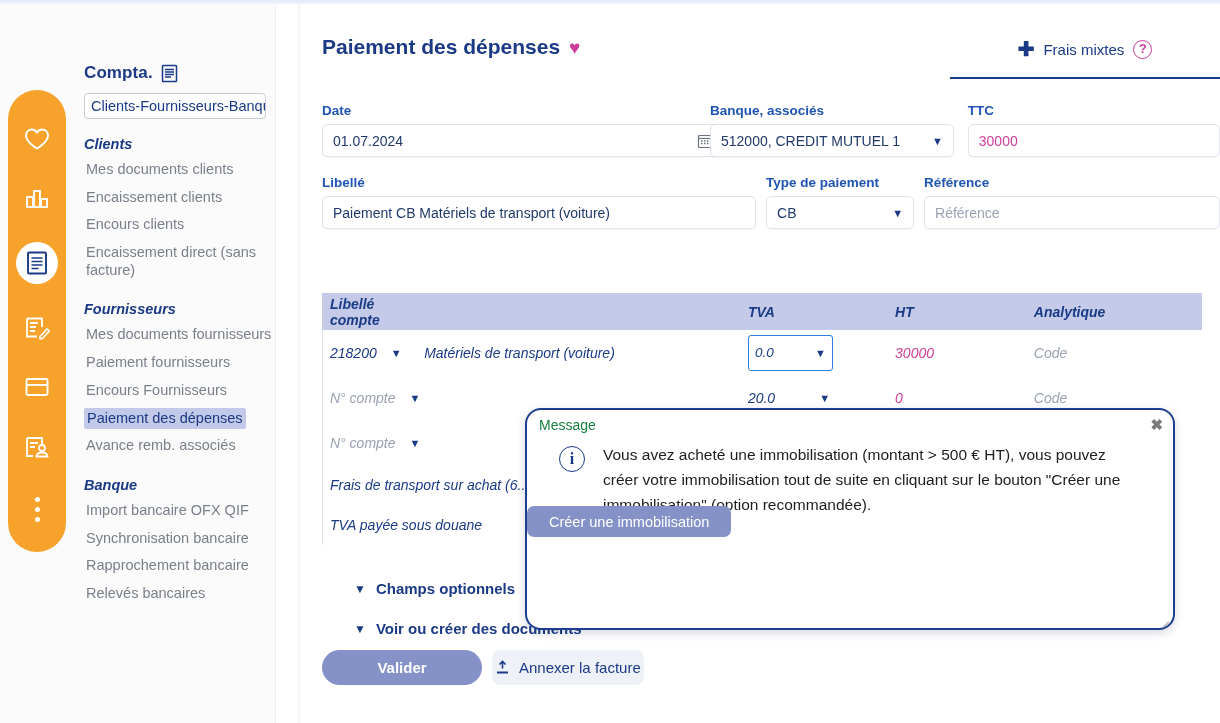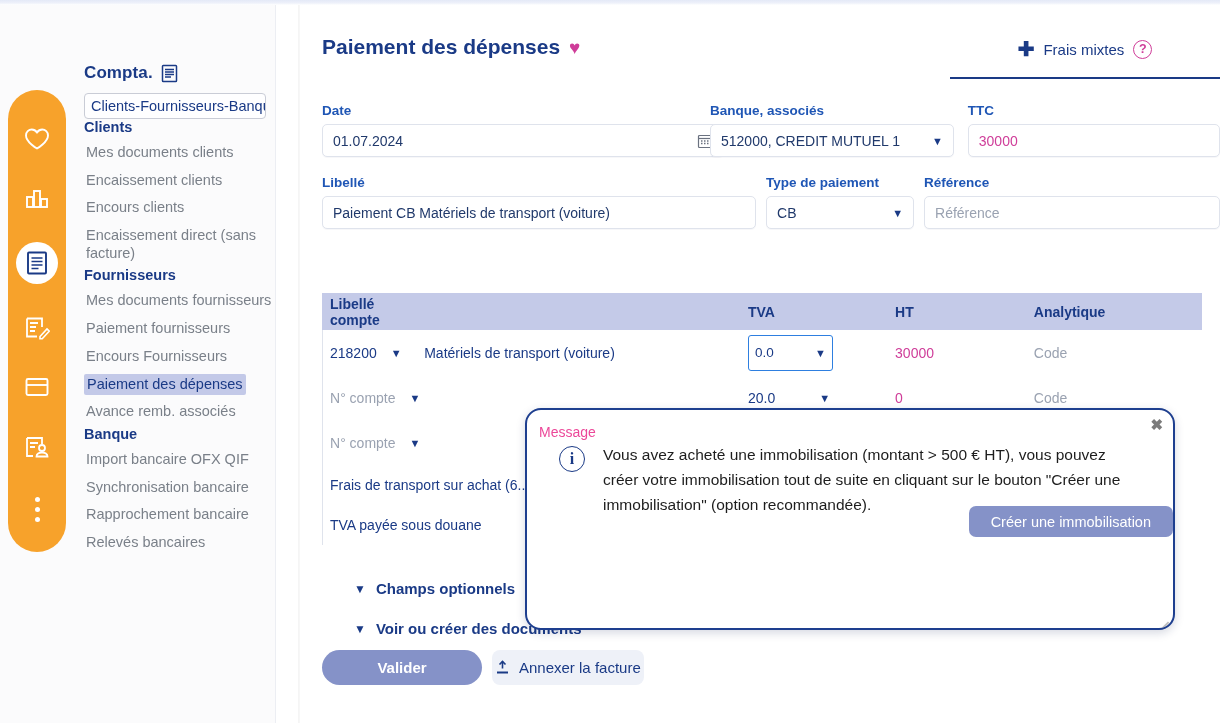--- a/index.html
+++ b/index.html
@@ -68,22 +68,22 @@
     margin-top: 10px;
     width: 182px; height: 26px;
     border: 1px solid #c9ccd6; border-radius: 4px;
     background: #fefeff;
     color: #1a3a86; font-size: 14.5px;
     display: flex; align-items: center;
     padding: 0 6px;
     overflow: hidden; white-space: nowrap;
   }
   .side-group-title {
-    margin-bottom: 4px;
-    font-size: 14.5px; font-weight: 700; color: #1a3a86;
+    margin-top: 17px; margin-bottom: 4px;
+    font-size: 14.5px; font-weight: 700; color: #1a3a86; font-style: italic;
   }
   .side-link {
     font-size: 14.5px; color: #7a8089;
     padding: 5px 2px; line-height: 1.22;
     cursor: pointer;
     display: inline-block;
   }
   .side-link.sel {
     background: #c3c9e8;
     color: #1a3a86;
@@ -135,27 +135,27 @@
   .placeholder { color:#9aa2b1; }
   .cal-icon { color:#6b7280; display:flex; align-items:center; }
 
   .row1 { display:flex; gap:0; }
   .c-date { width:375px; }
   .c-bank { width:300px; margin-left:0; }
   .c-ttc { width:300px; }
   .row2 { display:flex; margin-top:18px;align-items:center; }
 
   
-  .tbl { position:absolute; left:22px; top:288px; right:18px; }
+  .tbl { position:absolute; left:22px; top:288px; right:18px;font-style:italic; }
   .thead {
     background:#c4cae8; height:37px; display:flex; align-items:center;
     font-size:14px; color:#1a3a86; font-weight:600;
   }
   .tbl-body { position:relative; }
-  .trow { display:flex; align-items:center; height:45px; font-size:14px; color:#1a3a86;justify-content:flex-end; }
+  .trow { display:flex; align-items:center; height:45px; font-size:14px; color:#1a3a86; }
   .cell-acct { width:120px; display:flex; align-items:center; gap:8px; padding-left:8px;}
   .acct-num { color:#1a3a86; }
   .acct-num.ph { color:#9aa2b1; }
   .cell-lib { width:385px; }
   .cell-tva { width:175px; }
   .cell-ht  { width:165px; color:#cf3d99; }
   .cell-ana { width:200px; color:#9aa2b1; }
   .tva-box {
     width:85px;height:26px;border:1.6px solid #2e7fe0;border-radius:3px;
     display:flex;align-items:center;justify-content:space-between;padding:17px 6px;
@@ -190,41 +190,41 @@
   
   .modal {
     position:absolute; left:525px; top:408px; width:650px; height:222px;
     background:#ffffff;
     border:2px solid #1e3f8f;
     border-radius:16px;
     box-shadow: 0 3px 10px rgba(20,40,90,0.18);
     overflow:hidden;
   }
   .modal-title {
-    position:absolute; left:12px; top:14px; font-size:14px; color:#ec4899;
+    position:absolute; left:12px; top:7px; font-size:14px; color:#15803d;
   }
   .modal-close {
     position:absolute; right:10px; top:6px; font-size:15px; color:#7b7b7b; cursor:pointer;
     font-weight:700;
   }
   .modal-body {
     position:absolute; left:32px; top:32px; right:22px;
     display:flex; gap:18px;
   }
   .info-icon {
     flex:0 0 auto; width:26px;height:26px;border-radius:50%;
     border:1.6px solid #1a3a86; color:#1a3a86;
     display:flex;align-items:center;justify-content:center;
     font-size:16px; font-family:"Liberation Serif", serif; font-weight:700;
     margin-top:4px;
   }
   .modal-text {
     font-size:15.5px; color:#1d1d1d; line-height:1.62; max-width:520px;
   }
-  .modal-btn-wrap { position:absolute; left:0; right:0; top:96px; display:flex; justify-content:flex-end; }
+  .modal-btn-wrap { position:absolute; left:0; right:0; top:96px; display:flex; justify-content:flex-start; }
   .modal-btn {
     background:#8592c8; color:#ffffff; border:none; border-radius:7px;
     padding:0 22px; height:31px; font-size:14.5px;
     display:flex;align-items:center;justify-content:center; cursor:pointer;
   }
   .resize-grip { position:absolute; right:4px; bottom:3px; width:14px; height:14px; opacity:.55;}
   .resize-grip i{ display:block; position:absolute; background:#8a8a8a; height:1.5px; }
   .resize-grip i:nth-child(1){ width:12px; right:0; bottom:3px; transform:rotate(-45deg); transform-origin:right bottom;}
   .resize-grip i:nth-child(2){ width:8px; right:0; bottom:0px; transform:rotate(-45deg); transform-origin:right bottom;}
 </style>

